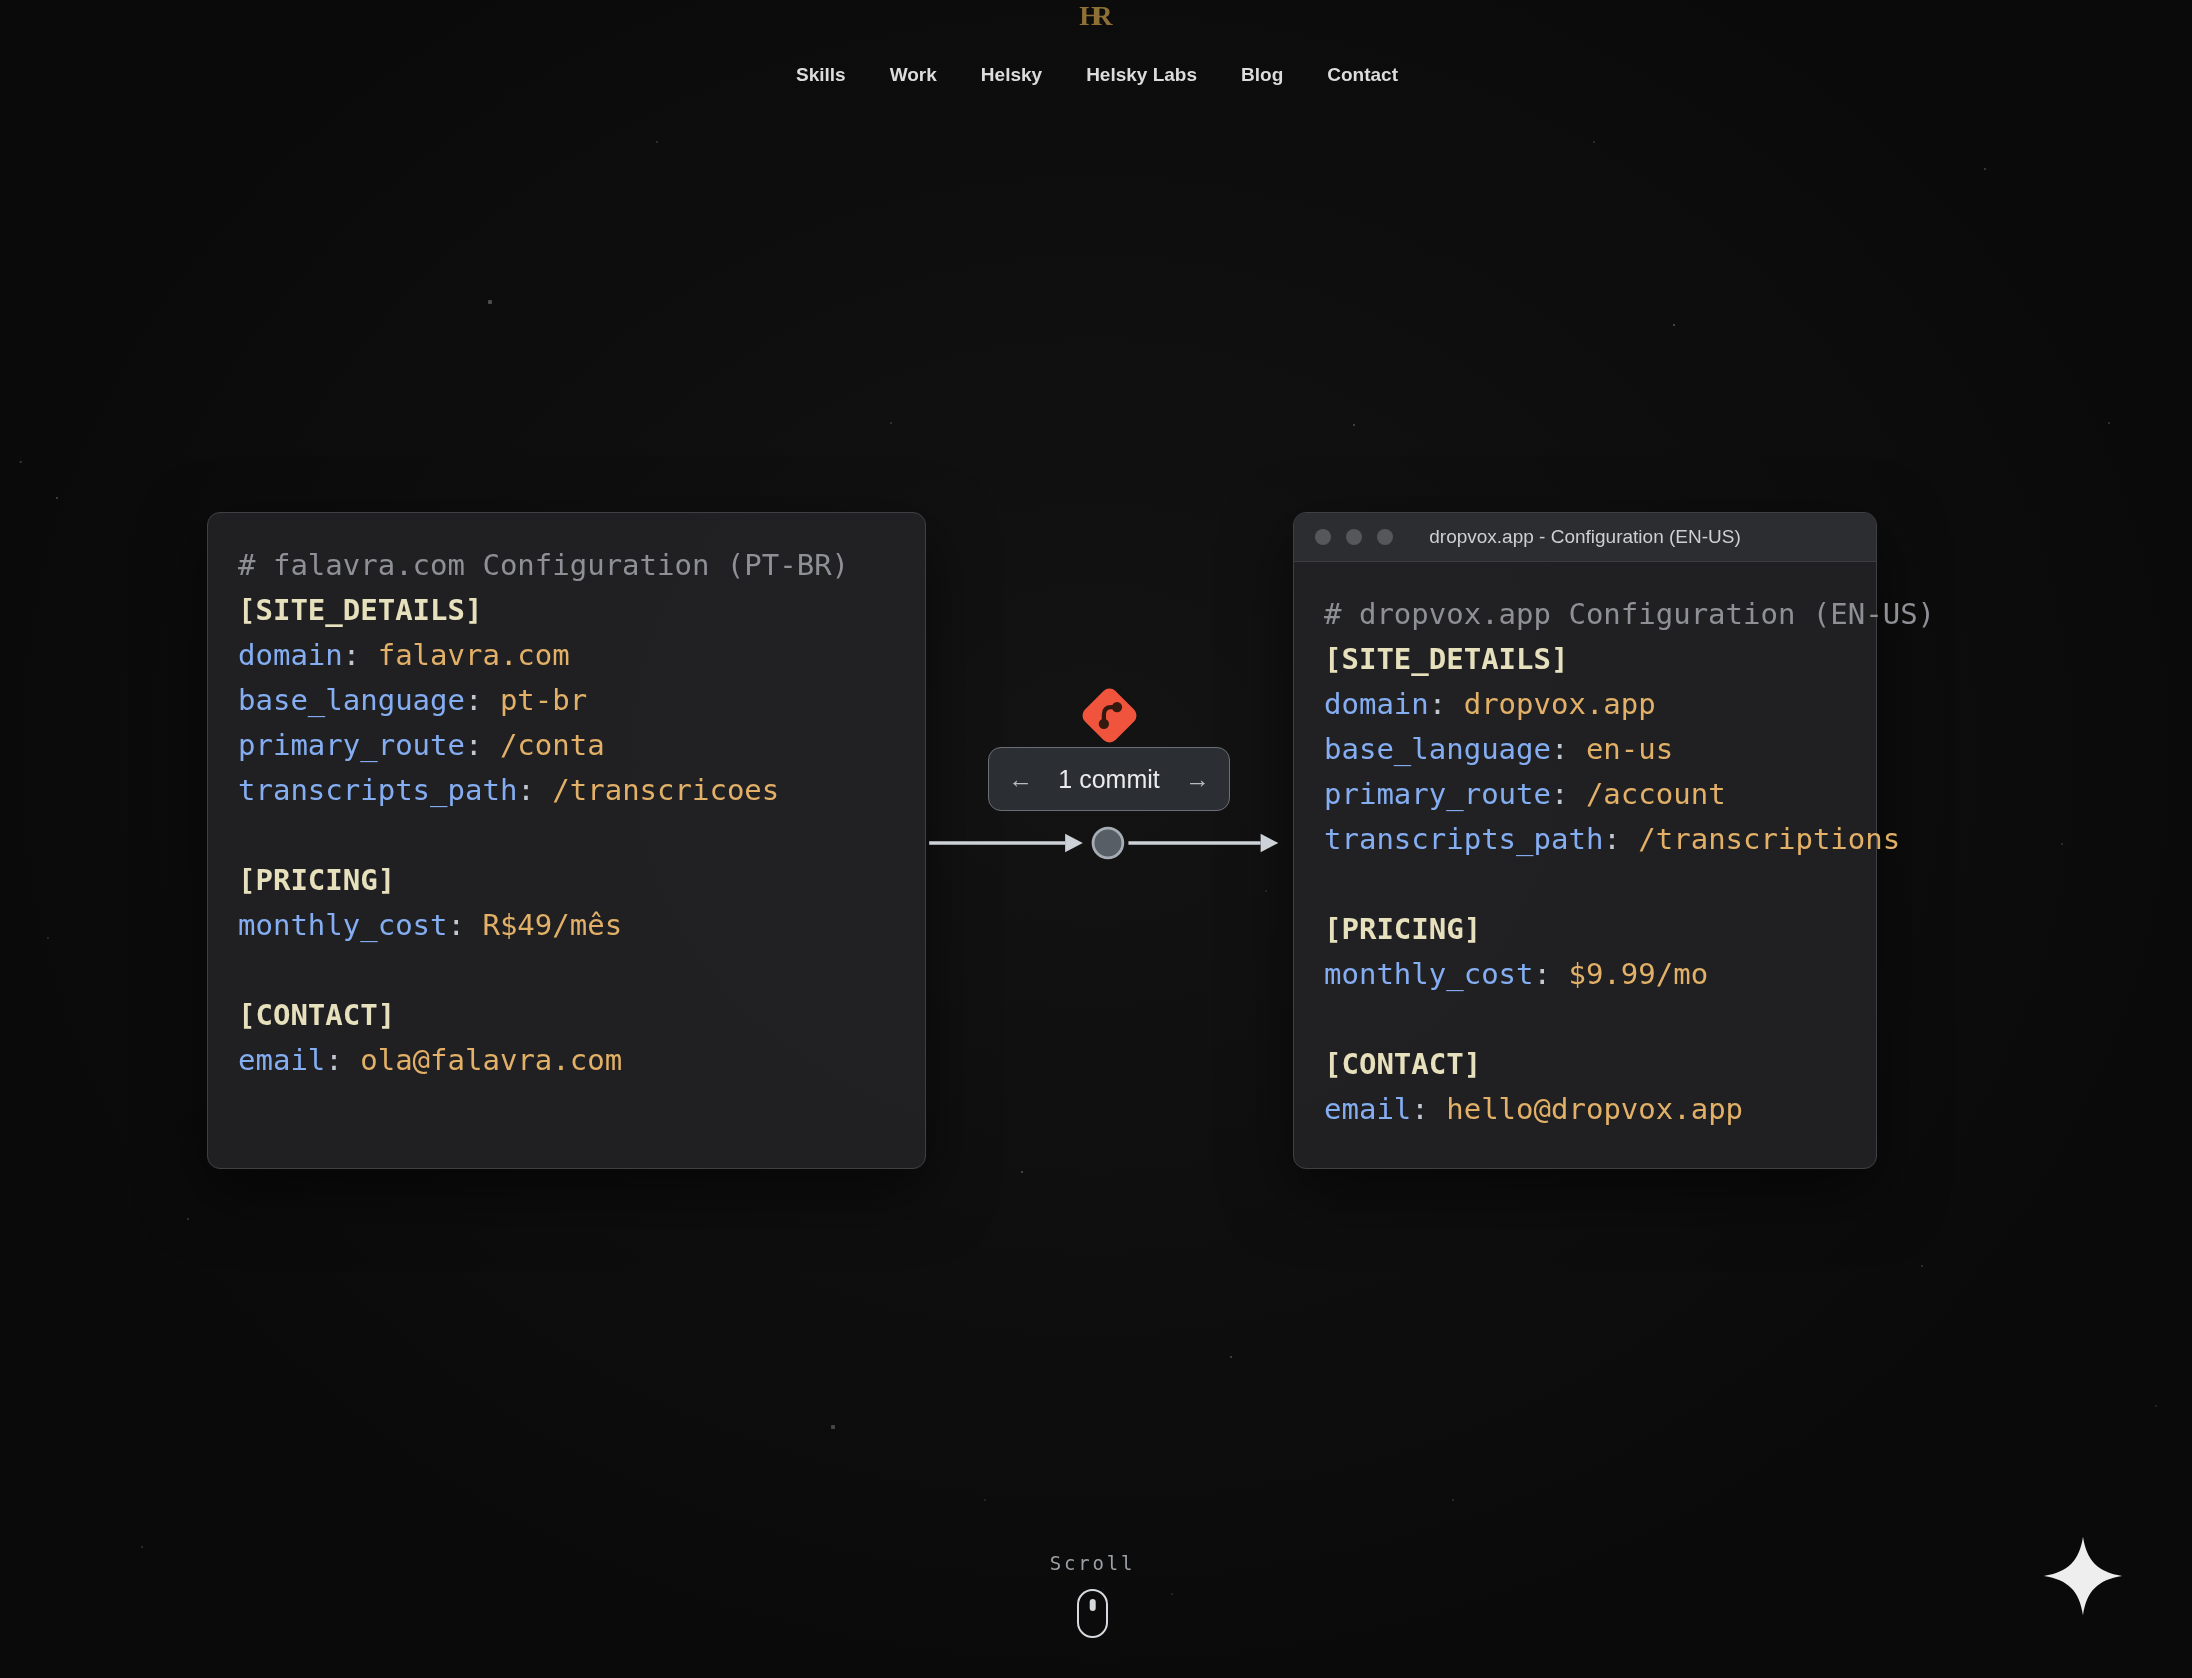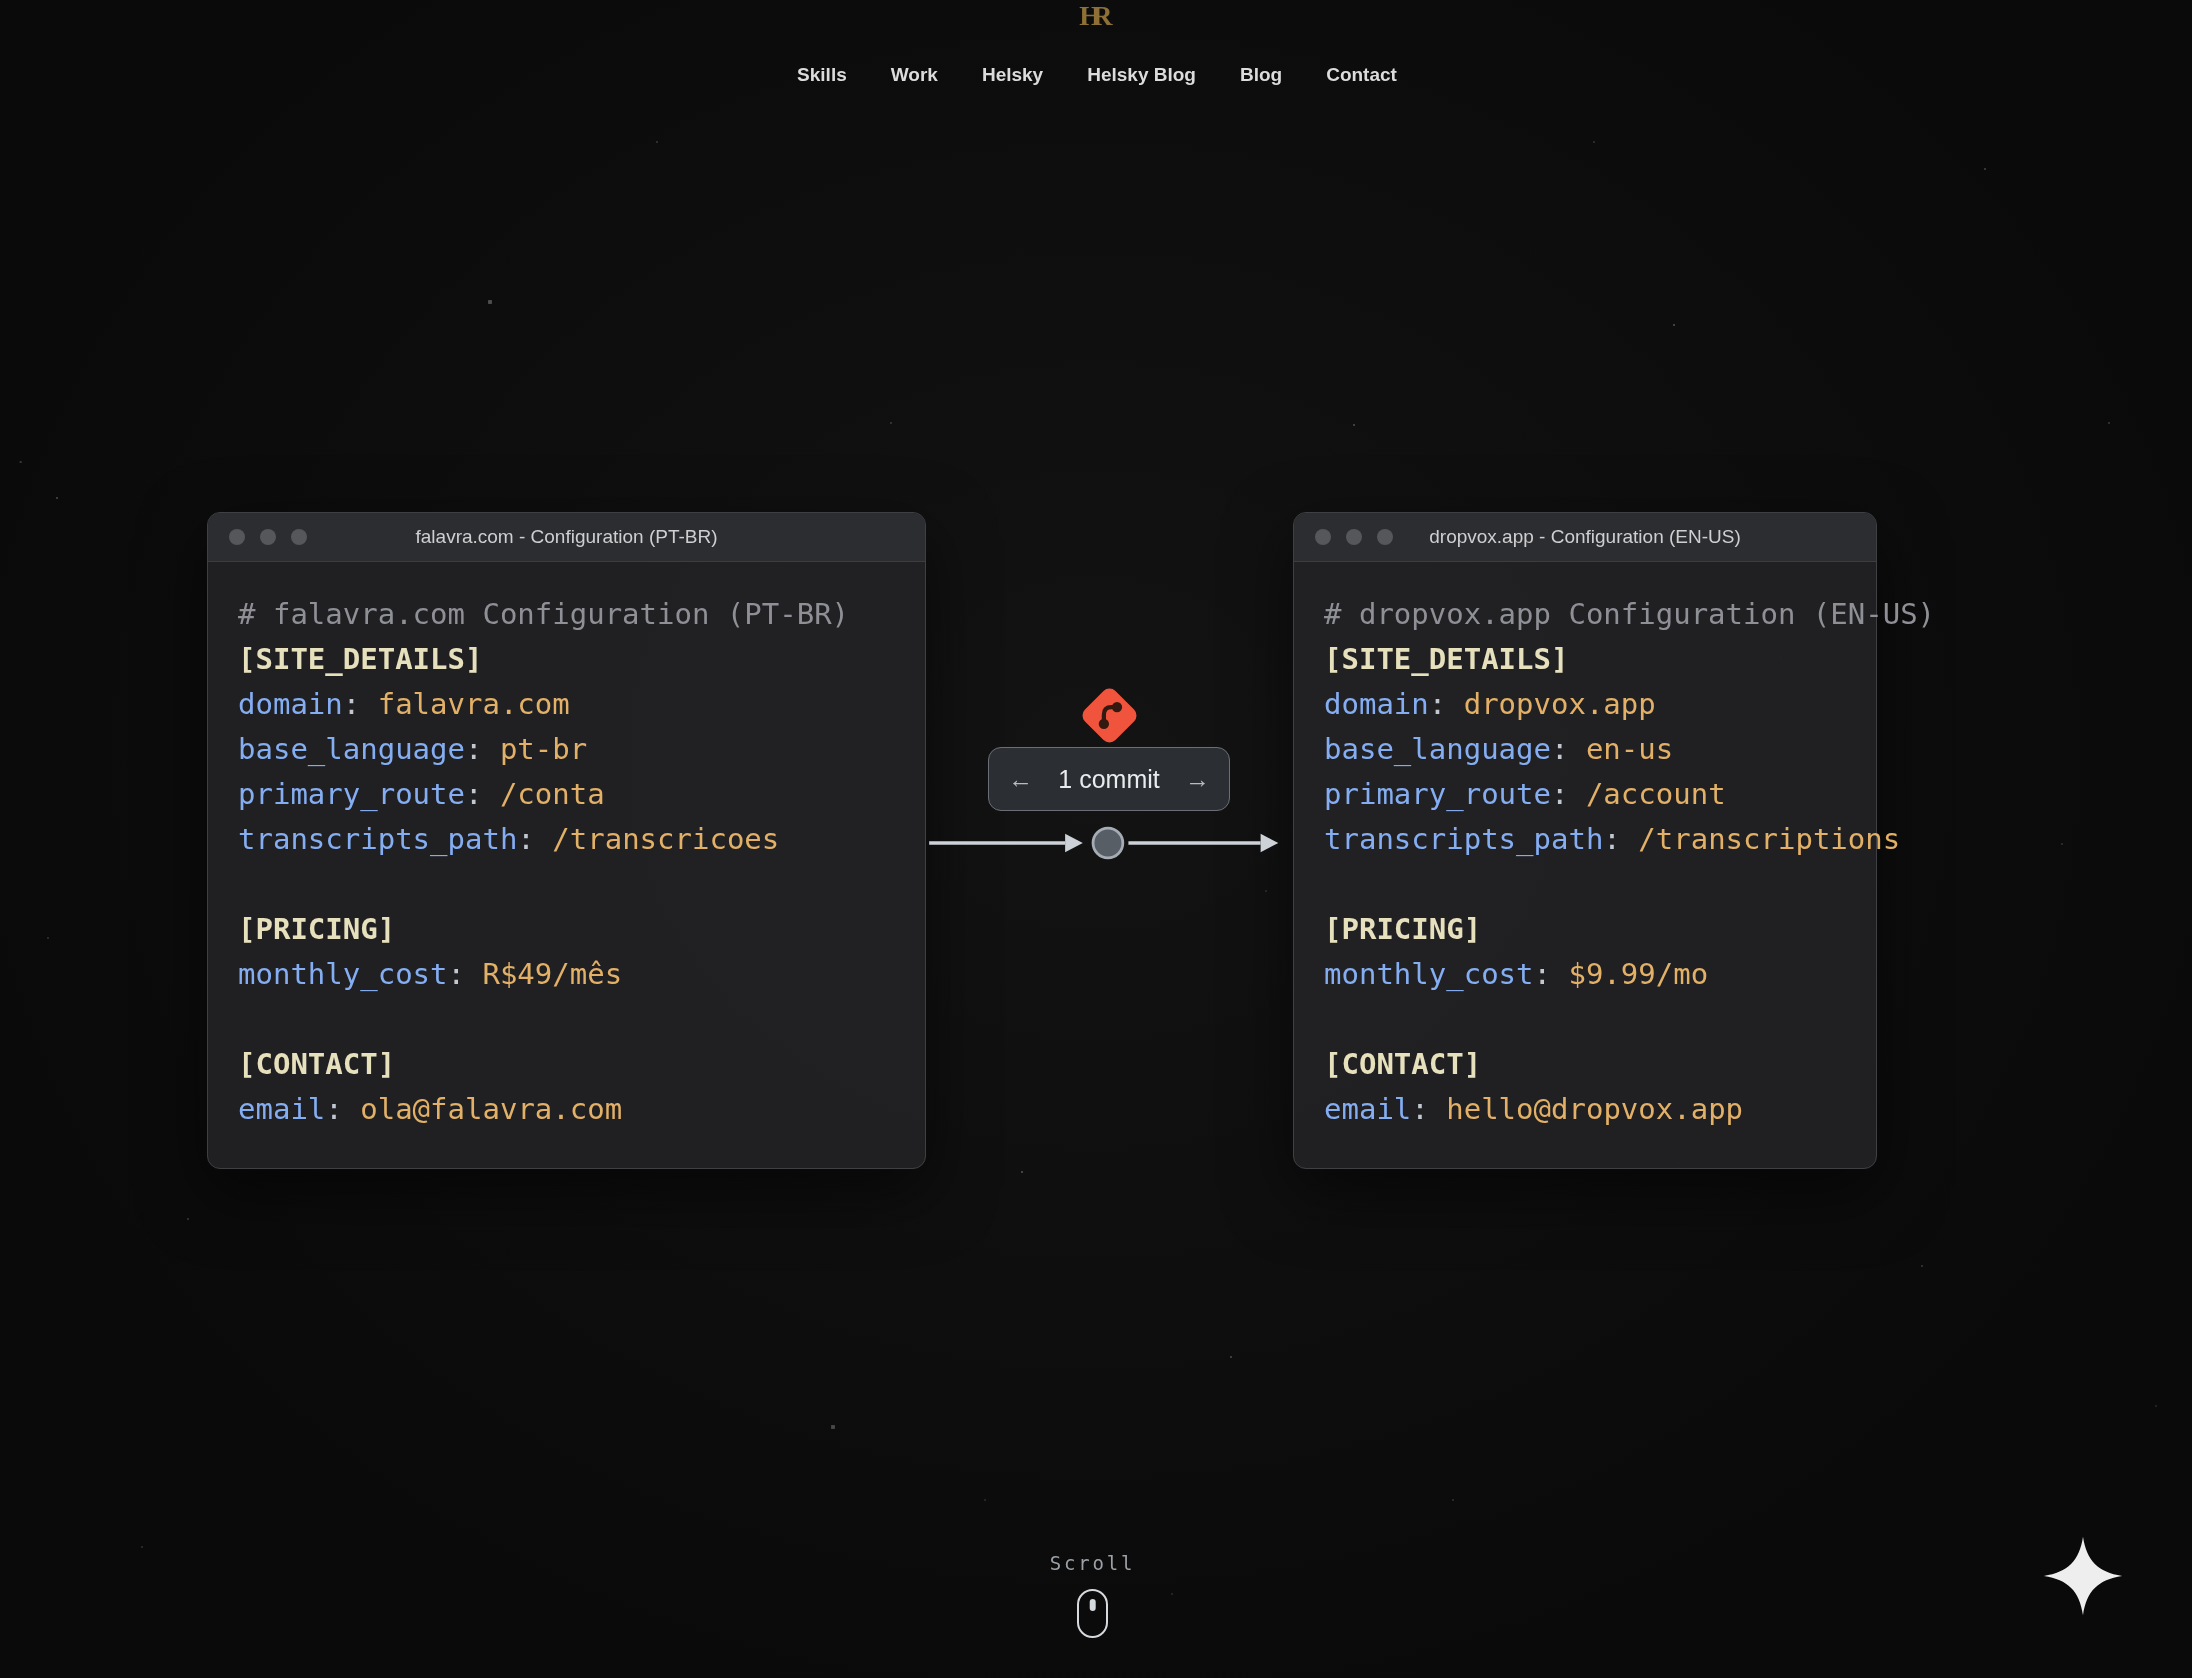--- a/index.html
+++ b/index.html
@@ -82,35 +82,27 @@
 <body>
 
 <div class="stars"></div>
 
 <header class="topnav">
   <div class="logo">HR</div>
   <nav class="nav-items">
     <a>Skills</a>
     <a>Work</a>
     <a>Helsky</a>
-    <a>Helsky Blog</a>
+    <a>Helsky Labs</a>
     <a>Blog</a>
     <a>Contact</a>
   </nav>
 </header>
 
 <section class="window win-left">
-  <div class="win-titlebar">
-    <div class="traffic">
-      <span></span>
-      <span></span>
-      <span></span>
-    </div>
-    <span class="win-title">falavra.com - Configuration (PT-BR)</span>
-  </div>
   <div class="win-body"><div class="code-line"><span class="code-comment"># falavra.com Configuration (PT-BR)</span></div><div class="code-line"><span class="code-section">[SITE_DETAILS]</span></div><div class="code-line"><span class="code-key">domain</span><span class="code-colon">:</span><span class="code-value"> falavra.com</span></div><div class="code-line"><span class="code-key">base_language</span><span class="code-colon">:</span><span class="code-value"> pt-br</span></div><div class="code-line"><span class="code-key">primary_route</span><span class="code-colon">:</span><span class="code-value"> /conta</span></div><div class="code-line"><span class="code-key">transcripts_path</span><span class="code-colon">:</span><span class="code-value"> /transcricoes</span></div><div class="code-line">&nbsp;</div><div class="code-line"><span class="code-section">[PRICING]</span></div><div class="code-line"><span class="code-key">monthly_cost</span><span class="code-colon">:</span><span class="code-value"> R$49/mês</span></div><div class="code-line">&nbsp;</div><div class="code-line"><span class="code-section">[CONTACT]</span></div><div class="code-line"><span class="code-key">email</span><span class="code-colon">:</span><span class="code-value"> ola@falavra.com</span></div></div>
 </section>
 
 <section class="window win-right">
   <div class="win-titlebar">
     <div class="traffic">
       <span></span>
       <span></span>
       <span></span>
     </div>

